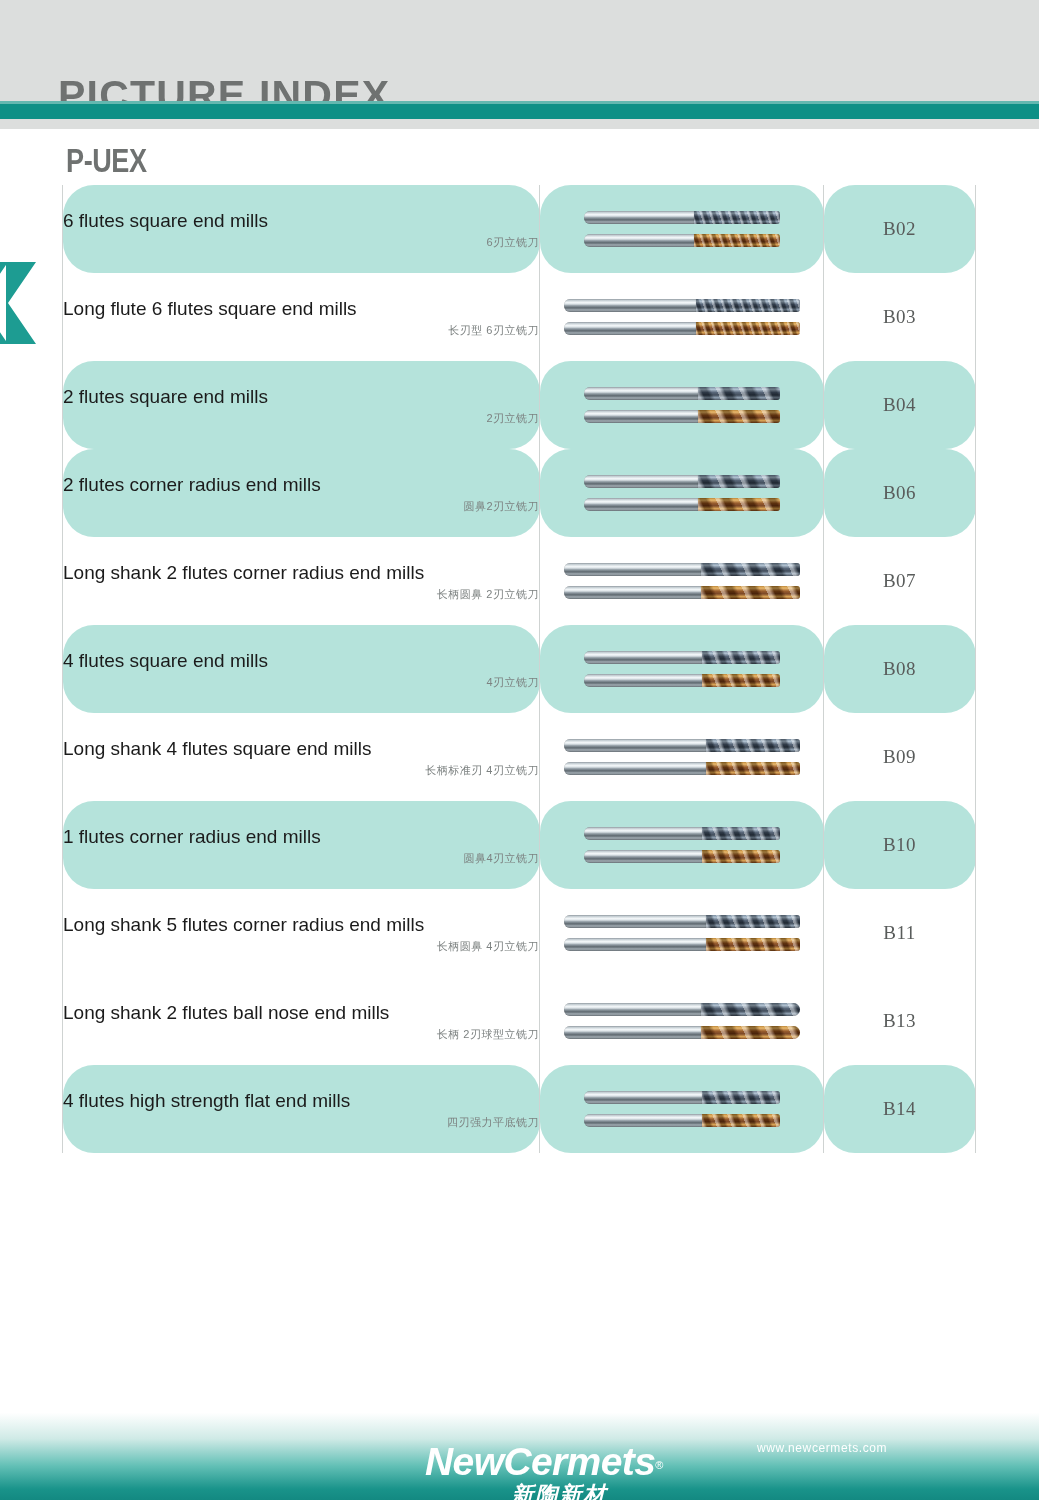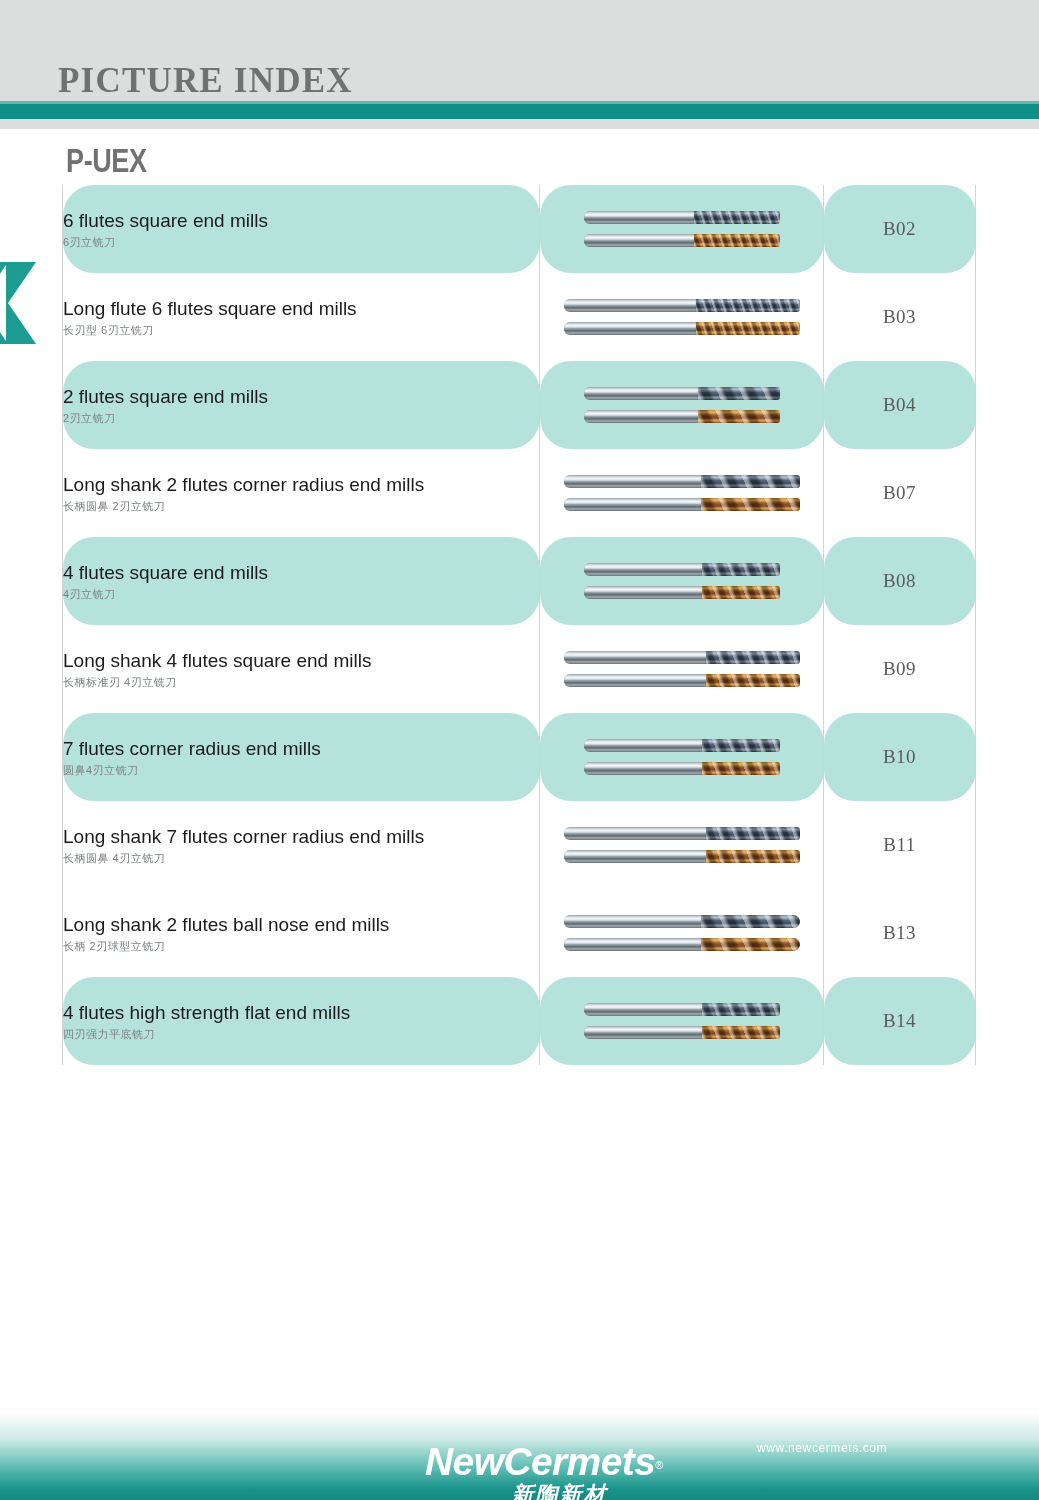--- a/index.html
+++ b/index.html
@@ -10,24 +10,24 @@
     overflow: hidden;
   }
   .page { position: relative; width: 1039px; height: 1500px; background: #fff; }
 
   
   .header-gray {
     position: absolute; left: 0; top: 0; width: 1039px; height: 103px;
     background: #dcdedd;
   }
   .header-title {
-    position: absolute; left: 58px; top: 63px;
-    font-family: Liberation Serif, serif;
+    position: absolute; left: 58px; top: 75px;
+    font-family: Liberation Sans, sans-serif;
     font-weight: bold;
-    font-size: 35px;
+    font-size: 41px;
     letter-spacing: 1.2px;
     color: #6f7271;
     line-height: 1;
     white-space: nowrap;
   }
   .header-band-top {
     position: absolute; left: 0; top: 101px; width: 1039px; height: 3px;
     background: #63b8b0;
   }
   .header-band {
@@ -95,20 +95,21 @@
     color: #1b1b1b;
     line-height: 1.15;
     white-space: nowrap;
   }
   .row-cn {
     font-size: 11px;
     color: #7c8180;
     margin-top: 5px;
     line-height: 1.1;
     letter-spacing: 0.5px;
+    text-align: right;
   }
   .cell-img { position: relative; }
   .tool-stack {
     display: flex; flex-direction: column;
     align-items: center; justify-content: center;
     gap: 8px; height: 88px;
   }
   .cell-code {
     text-align: center;
     font-family: "Liberation Serif", serif;
@@ -272,20 +273,39 @@
                 <span class="flute" style="left: 114px; width: 82px;"></span>
               </span>
               <span class="mill gold f2" style="width: 196px;">
                 <span class="shank" style="width: 114px;"></span>
                 <span class="flute" style="left: 114px; width: 82px;"></span>
               </span>
             </div>
           </td>
           <td class="cell-code">B04</td>
         </tr>
+        <tr class="alt">
+          <td class="cell-name">
+            <div class="row-en">2 flutes corner radius end mills</div>
+            <div class="row-cn">圆鼻2刃立铣刀</div>
+          </td>
+          <td class="cell-img">
+            <div class="tool-stack">
+              <span class="mill blue f2" style="width: 196px;">
+                <span class="shank" style="width: 114px;"></span>
+                <span class="flute" style="left: 114px; width: 82px;"></span>
+              </span>
+              <span class="mill gold f2" style="width: 196px;">
+                <span class="shank" style="width: 114px;"></span>
+                <span class="flute" style="left: 114px; width: 82px;"></span>
+              </span>
+            </div>
+          </td>
+          <td class="cell-code">B06</td>
+        </tr>
         <tr>
           <td class="cell-name">
             <div class="row-en">Long shank 2 flutes corner radius end mills</div>
             <div class="row-cn">长柄圆鼻 2刃立铣刀</div>
           </td>
           <td class="cell-img">
             <div class="tool-stack">
               <span class="mill blue f2" style="width: 236px;">
                 <span class="shank" style="width: 137px;"></span>
                 <span class="flute" style="left: 137px; width: 99px;"></span>
@@ -331,40 +351,40 @@
               <span class="mill gold f4" style="width: 236px;">
                 <span class="shank" style="width: 142px;"></span>
                 <span class="flute" style="left: 142px; width: 94px;"></span>
               </span>
             </div>
           </td>
           <td class="cell-code">B09</td>
         </tr>
         <tr class="alt">
           <td class="cell-name">
-            <div class="row-en">7 flutes corner radius end mills</div>
+            <div class="row-en">1 flutes corner radius end mills</div>
             <div class="row-cn">圆鼻4刃立铣刀</div>
           </td>
           <td class="cell-img">
             <div class="tool-stack">
               <span class="mill blue f4" style="width: 196px;">
                 <span class="shank" style="width: 118px;"></span>
                 <span class="flute" style="left: 118px; width: 78px;"></span>
               </span>
               <span class="mill gold f4" style="width: 196px;">
                 <span class="shank" style="width: 118px;"></span>
                 <span class="flute" style="left: 118px; width: 78px;"></span>
               </span>
             </div>
           </td>
           <td class="cell-code">B10</td>
         </tr>
         <tr>
           <td class="cell-name">
-            <div class="row-en">Long shank 7 flutes corner radius end mills</div>
+            <div class="row-en">Long shank 5 flutes corner radius end mills</div>
             <div class="row-cn">长柄圆鼻 4刃立铣刀</div>
           </td>
           <td class="cell-img">
             <div class="tool-stack">
               <span class="mill blue f4" style="width: 236px;">
                 <span class="shank" style="width: 142px;"></span>
                 <span class="flute" style="left: 142px; width: 94px;"></span>
               </span>
               <span class="mill gold f4" style="width: 236px;">
                 <span class="shank" style="width: 142px;"></span>

